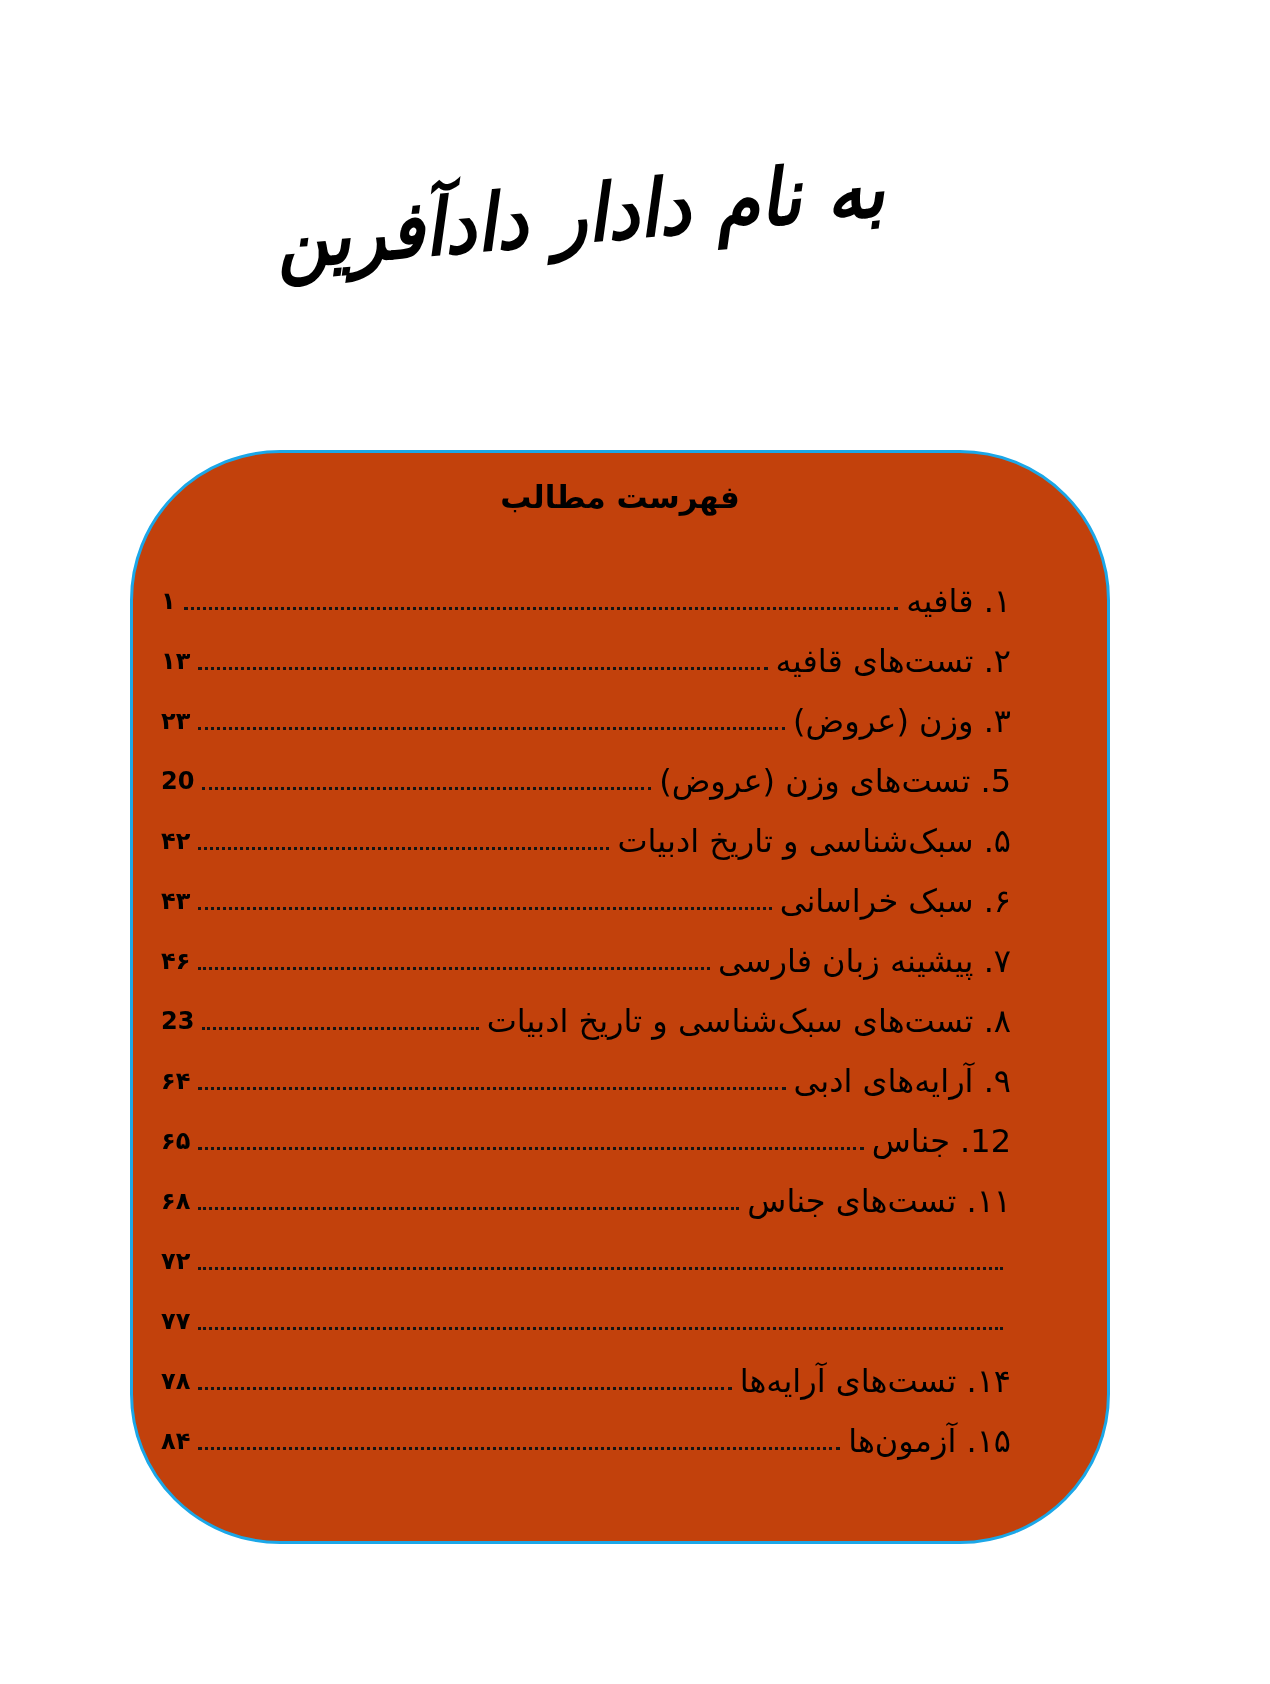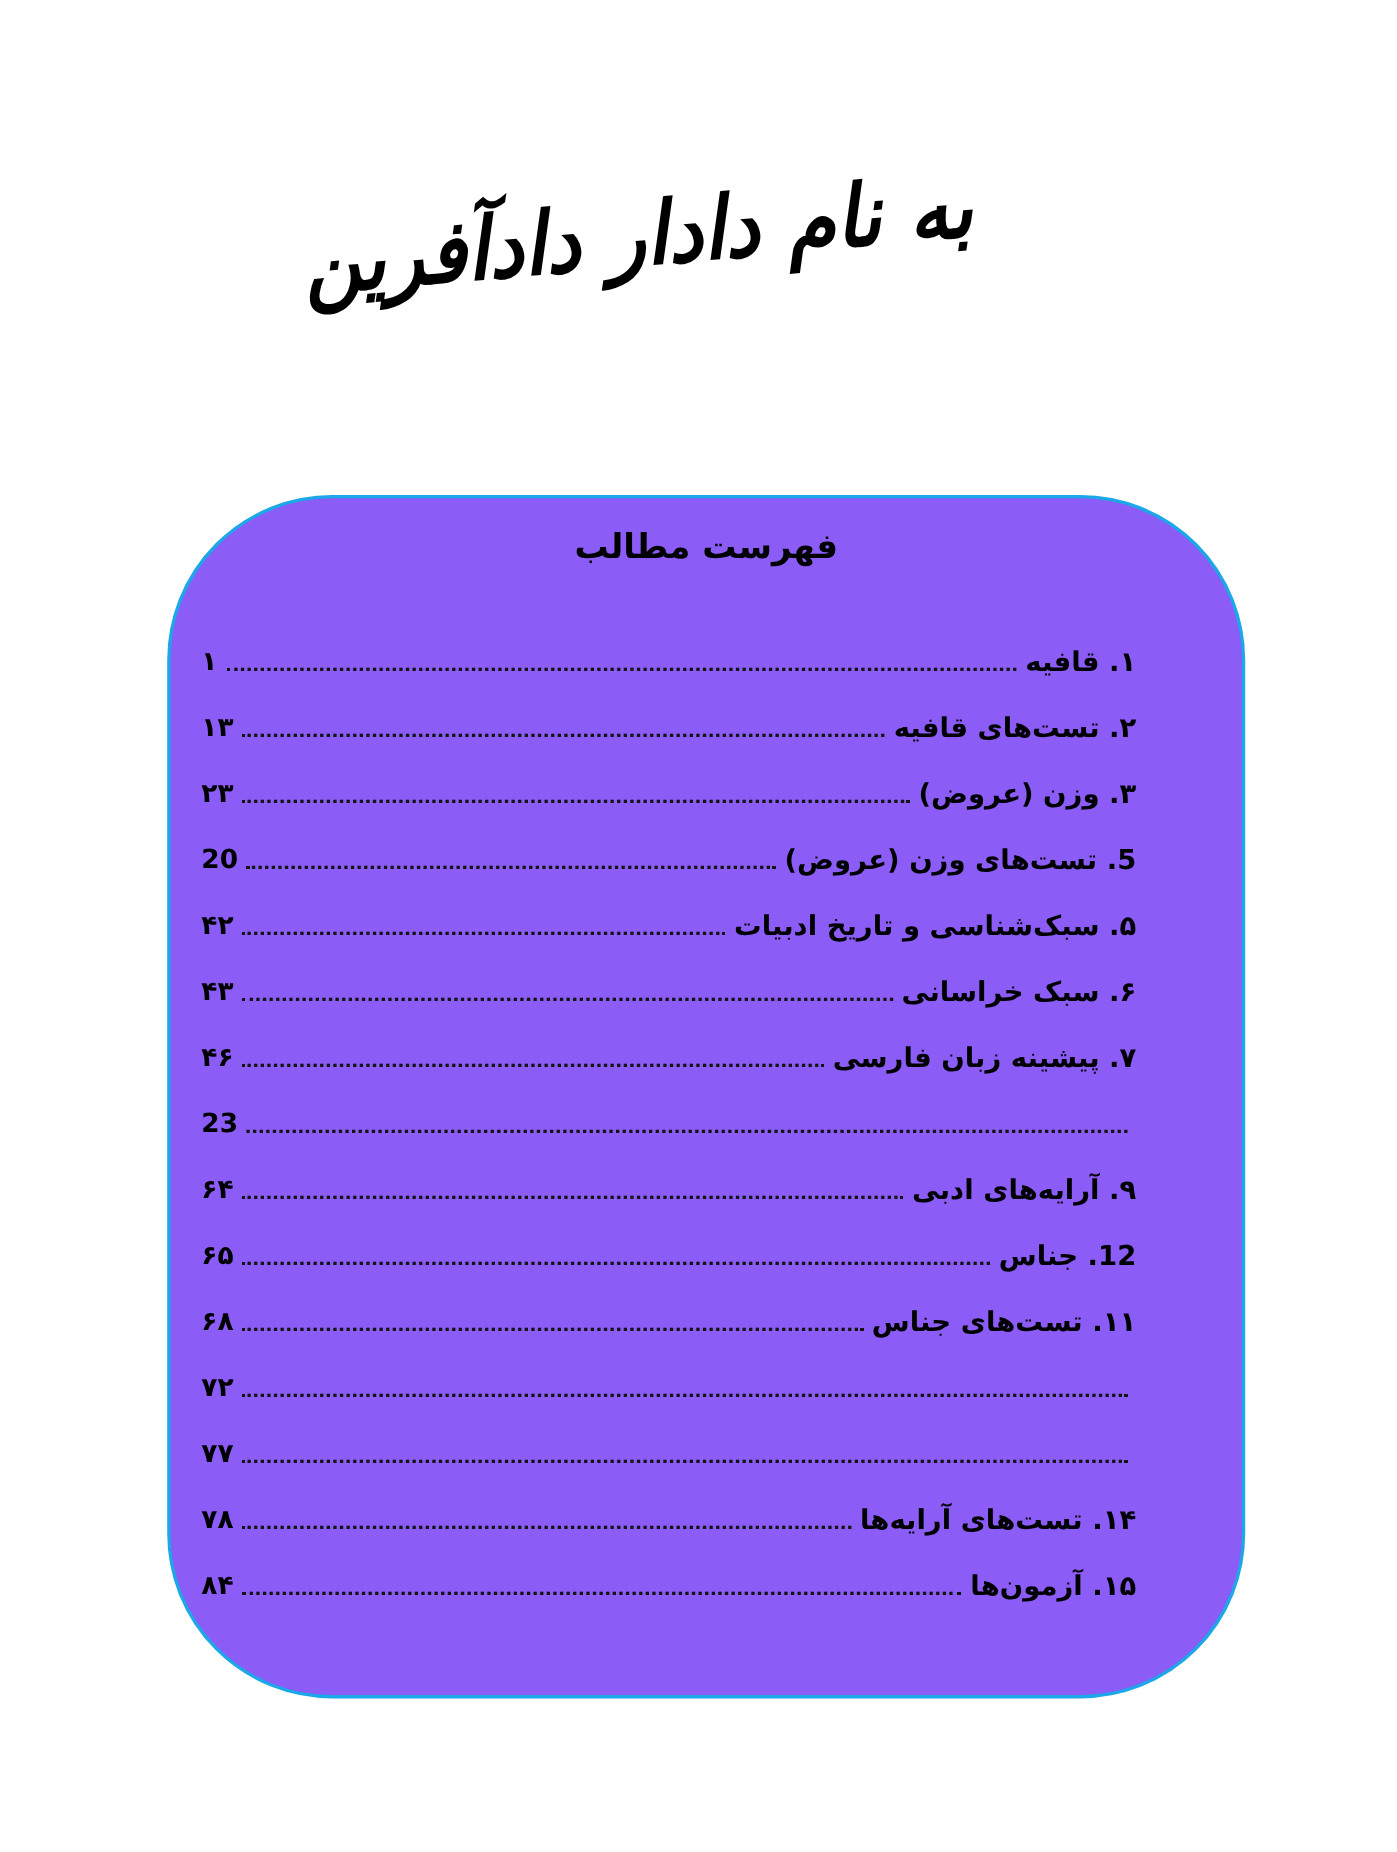--- a/index.html
+++ b/index.html
@@ -26,47 +26,47 @@
     font-weight: bold;
     font-style: italic;
     transform: rotate(-5deg) scaleX(0.92);
     white-space: nowrap;
     letter-spacing: 0;
   }
 
   
   .toc-box {
     position: absolute;
-    left: 152px; top: 450px;
+    left: 130px; top: 450px;
     width: 980px; height: 1094px;
     border: 3px solid var(--accent);
     border-radius: 150px;
-    background: #8b5cf6;
+    background: #c2410c;
     padding-top: 24px;
   }
   .toc-title {
     text-align: center;
     font-size: 31px;
     font-weight: bold;
     direction: rtl;
     margin-top: 2px;
   }
   .toc-list {
     direction: rtl;
     margin-top: 56px;
     padding: 0 96px 0 28px; 
   }
   .toc-row {
     display: flex;
     align-items: center;
     height: 60px;
   }
   .toc-label {
-    font-size: 25px;
-    font-weight: bold;
+    font-size: 32px;
+    font-weight: normal;
     white-space: nowrap;
     flex: 0 0 auto;
     text-align: center;
   }
   .toc-dots {
     flex: 1 1 auto;
     border-bottom: 3px dotted #141414;
     margin: 14px 8px 0 8px;
     min-width: 12px;
   }
@@ -117,20 +117,21 @@
       <span class="toc-label">۶. سبک خراسانی</span>
       <span class="toc-dots"></span>
       <span class="toc-page">۴۳</span>
     </div>
     <div class="toc-row">
       <span class="toc-label">۷. پیشینه زبان فارسی</span>
       <span class="toc-dots"></span>
       <span class="toc-page">۴۶</span>
     </div>
     <div class="toc-row">
+      <span class="toc-label">۸. تست‌های سبک‌شناسی و تاریخ ادبیات</span>
       <span class="toc-dots"></span>
       <span class="toc-page">23</span>
     </div>
     <div class="toc-row">
       <span class="toc-label">۹. آرایه‌های ادبی</span>
       <span class="toc-dots"></span>
       <span class="toc-page">۶۴</span>
     </div>
     <div class="toc-row">
       <span class="toc-label">12. جناس</span>

